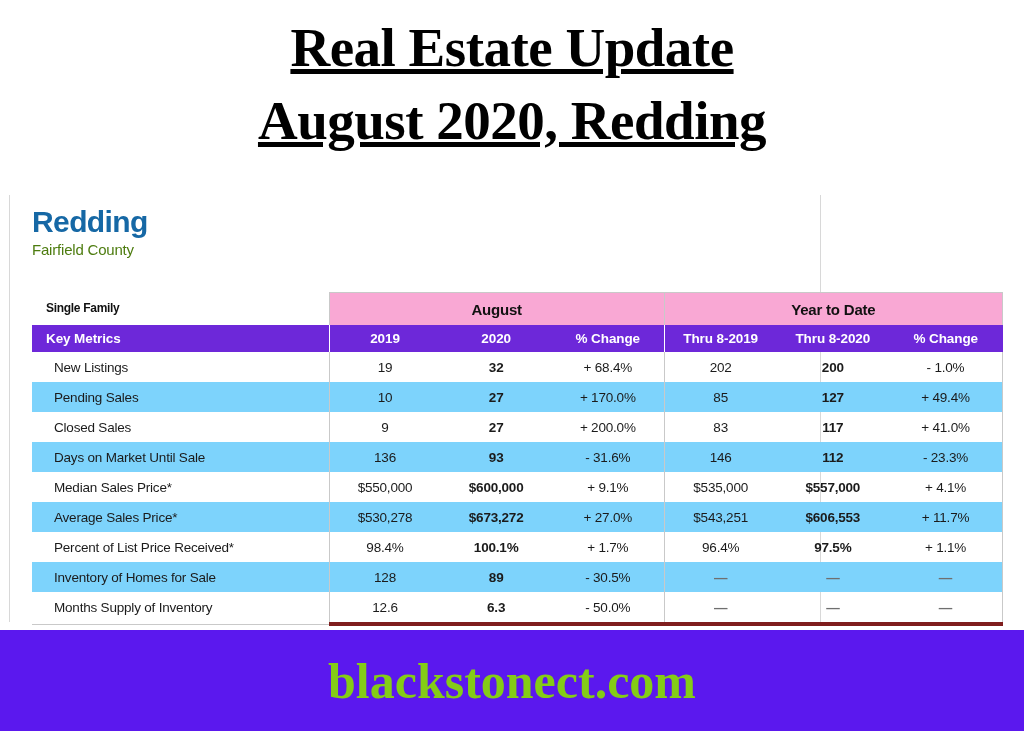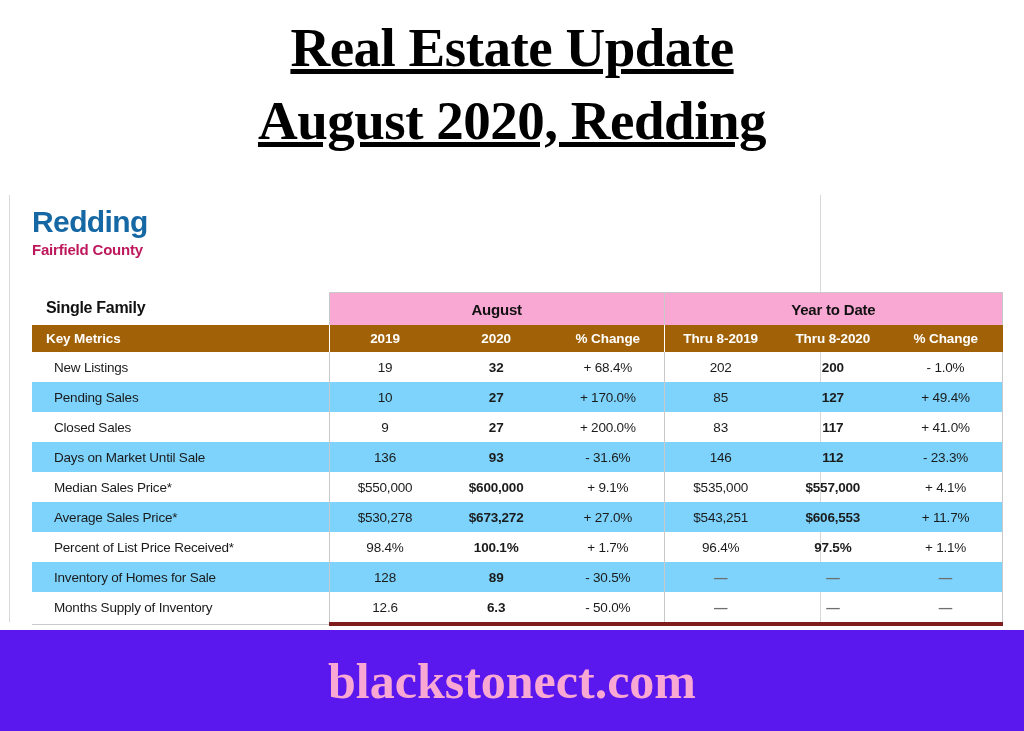--- a/index.html
+++ b/index.html
@@ -53,23 +53,23 @@
   .brand-name {
     font-family: "Liberation Sans", sans-serif;
     font-weight: bold;
     font-size: 30px;
     color: #1668A5;
     letter-spacing: -0.6px;
     line-height: 1.1;
   }
   .brand-sub {
     font-family: "Liberation Sans", sans-serif;
-    font-weight: bold;
+    font-weight: normal;
     font-size: 15px;
-    color: #be185d;
+    color: #4d7c0f;
     letter-spacing: -0.2px;
     margin-top: 3px;
   }
 
   
   .table-wrap {
     position: absolute;
     left: 22px;
     top: 97px;
     width: 971px;
@@ -93,30 +93,30 @@
     letter-spacing: -0.2px;
     padding: 8px 0 7px 0;
     border-top: 1px solid #c9c9c9;
     border-left: 1px solid #c9c9c9;
     border-right: 1px solid #c9c9c9;
     background: #f9a8d4;
   }
   .grp-title {
     font-family: "Liberation Sans", sans-serif;
     font-weight: bold;
-    font-size: 16px;
+    font-size: 12px;
     color: #111111;
     padding: 6px 0 7px 14px;
     text-align: left;
     letter-spacing: -0.3px;
   }
 
   
   tr.hdr td, tr.hdr th {
-    background: #a16207;
+    background: #6d28d9;
     color: #ffffff;
     font-family: "Liberation Sans", sans-serif;
     font-weight: bold;
     font-size: 13.5px;
     padding: 6px 0 6px 0;
     letter-spacing: -0.1px;
   }
   tr.hdr .h-label {
     text-align: left;
     padding-left: 14px;
@@ -155,21 +155,21 @@
     height: 101px;
     background: #5B18EE;
     display: flex;
     align-items: center;
     justify-content: center;
   }
   .footer-text {
     font-family: "Liberation Serif", serif;
     font-weight: bold;
     font-size: 50px;
-    color: #f9a8d4;
+    color: #84cc16;
     letter-spacing: 0px;
     line-height: 1;
   }
 </style>
 </head>
 <body>
 
 <div class="title-block">
   <div class="title-line">Real Estate Update</div>
   <div class="title-line second">August 2020, Redding</div>

